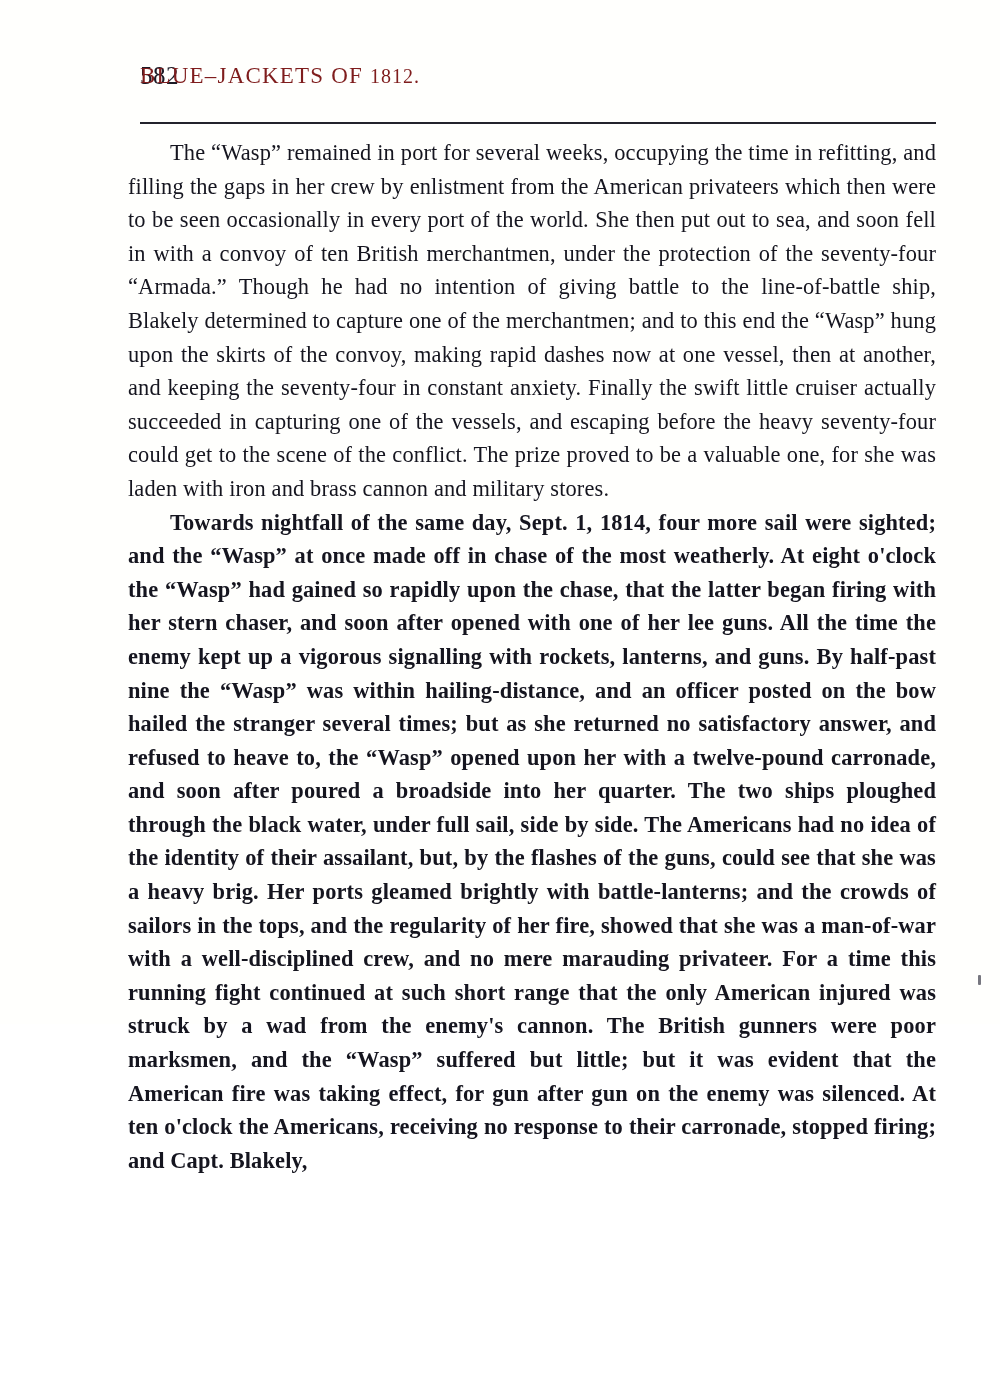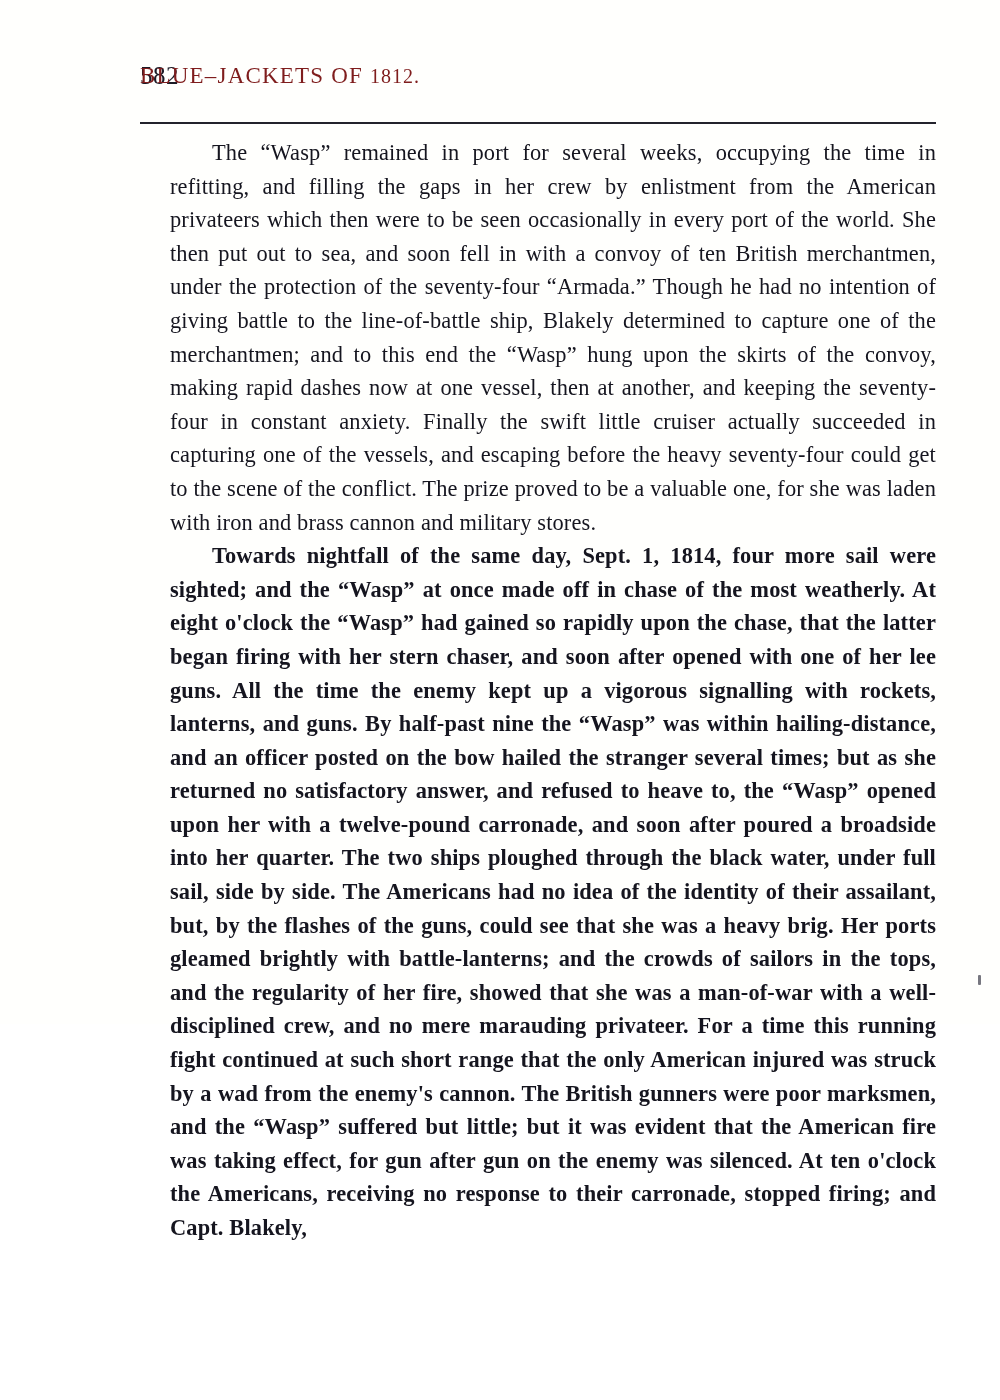--- a/index.html
+++ b/index.html
@@ -73,21 +73,20 @@
     font-size: 22.4px;
     line-height: 33.6px;
     color: #15151f;
     letter-spacing: 0.15px;
   }
   .para + .para {
     margin-top: 0;
   }
   .para.indent {
     text-indent: 42px;
-    margin-left: 42px;
   }
   .para:last-child {
     text-align: justify;
     font-weight: bold;
   }
   
   .body-text {
     -webkit-font-smoothing: antialiased;
   }
   .margin-mark {

